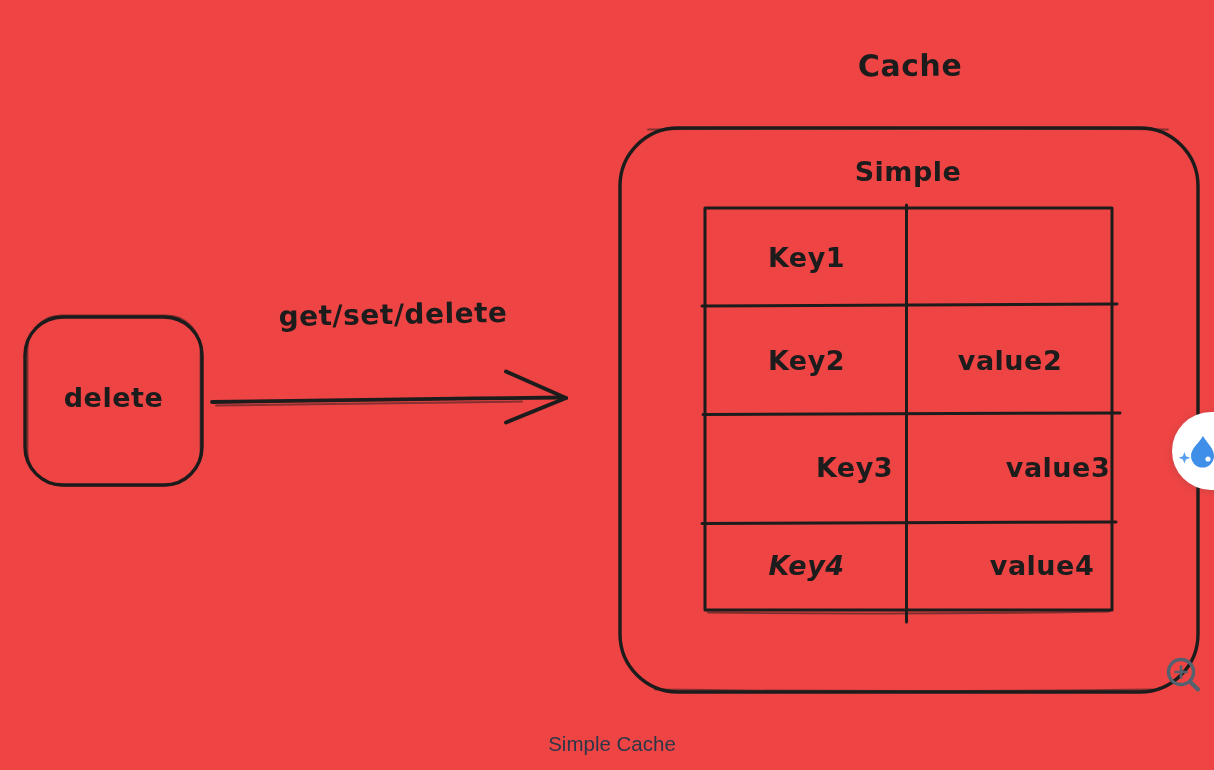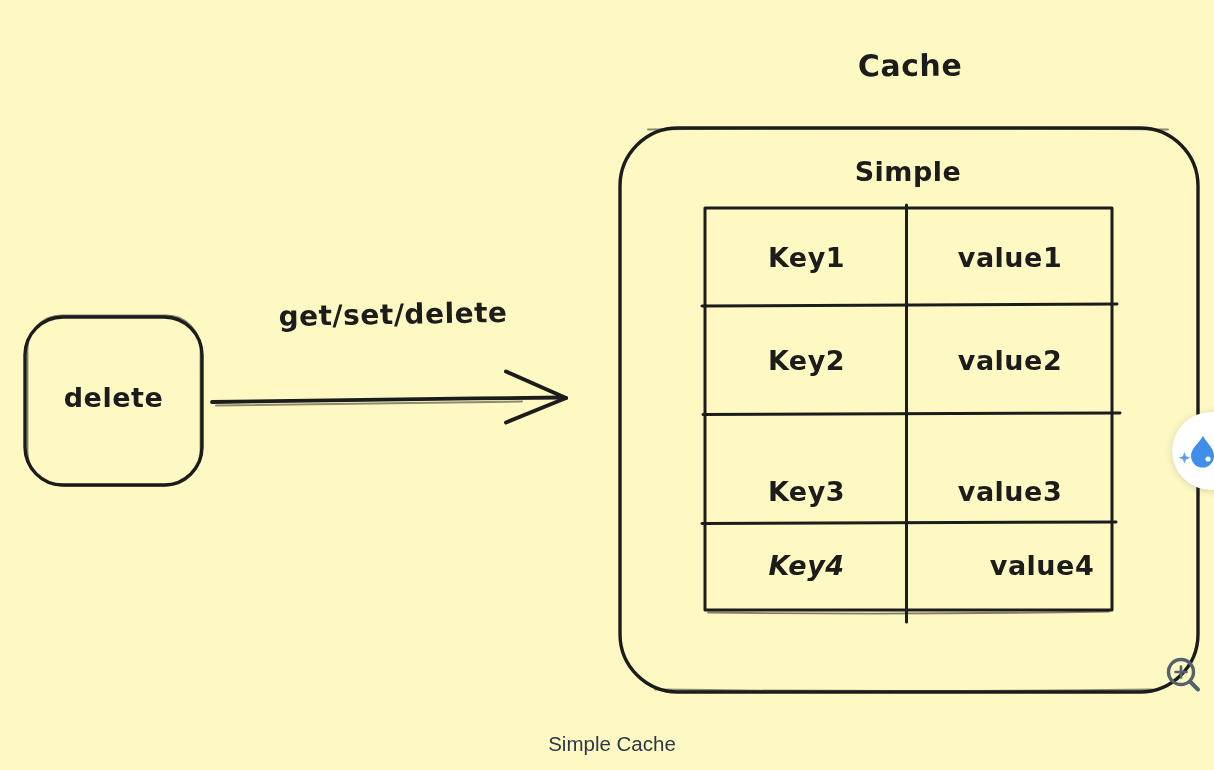--- a/index.html
+++ b/index.html
@@ -5,21 +5,21 @@
   html, body {
     margin: 0;
     padding: 0;
     background: #ffffff;
     font-family: "DejaVu Sans", sans-serif;
   }
   #canvas {
     position: relative;
     width: 1214px;
     height: 770px;
-    background: #fef9c3;
+    background: #ef4444;
     overflow: hidden;
   }
   svg.strokes {
     position: absolute;
     left: 0; top: 0;
   }
   .hand {
     position: absolute;
     color: #1c1c1c;
     font-family: "DejaVu Sans", sans-serif;
@@ -30,21 +30,21 @@
   }
   .cache-title  { left: 810px; top: 48px;  width: 200px; font-size: 30px; transform: rotate(-0.6deg); }
   .hashmap-title{ left: 808px; top: 156px; width: 200px; font-size: 27px; }
   .client-label { left: 25px;  top: 382px; width: 177px; font-size: 27px; }
   .arrow-label  { left: 248px; top: 298px; width: 290px; font-size: 28px; transform: rotate(-1deg); }
   .cell { position: absolute; height: 40px; line-height: 40px; }
   .col-key   { left: 707px; width: 199px; }
   .col-value { left: 908px; width: 204px; }
   .row-0 { top: 238px; }
   .row-1 { top: 341px; }
-  .row-2 { top: 472px; }
+  .row-2 { top: 448px; padding-left: 48px; }
   .row-3 { top: 546px; }
   .caption {
     position: absolute;
     left: 412px; top: 732px; width: 400px;
     text-align: center;
     font-family: "Liberation Sans", sans-serif;
     font-size: 20.5px;
     color: #2d3748;
     white-space: nowrap;
   }
@@ -103,21 +103,20 @@
 
   <div class="hand cache-title">Cache</div>
 
   <div class="hand hashmap-title">Simple</div>
 
   <div class="hand client-label">delete</div>
 
   <div class="hand arrow-label">get/set/delete</div>
 
   <div class="hand cell col-key row-0" style="font-size:27px;">Key1</div>
-  <div class="hand cell col-value row-0" style="font-size:27px;">value1</div>
 
   <div class="hand cell col-key row-1" style="font-size:27px;">Key2</div>
   <div class="hand cell col-value row-1" style="font-size:27px;">value2</div>
 
   <div class="hand cell col-key row-2" style="font-size:27px;">Key3</div>
   <div class="hand cell col-value row-2" style="font-size:27px;">value3</div>
 
   <div class="hand cell col-key row-3" style="font-size:27px;font-style:italic;">Key4</div>
   <div class="hand cell col-value row-3" style="font-size:27px;padding-left:32px;">value4</div>
 

